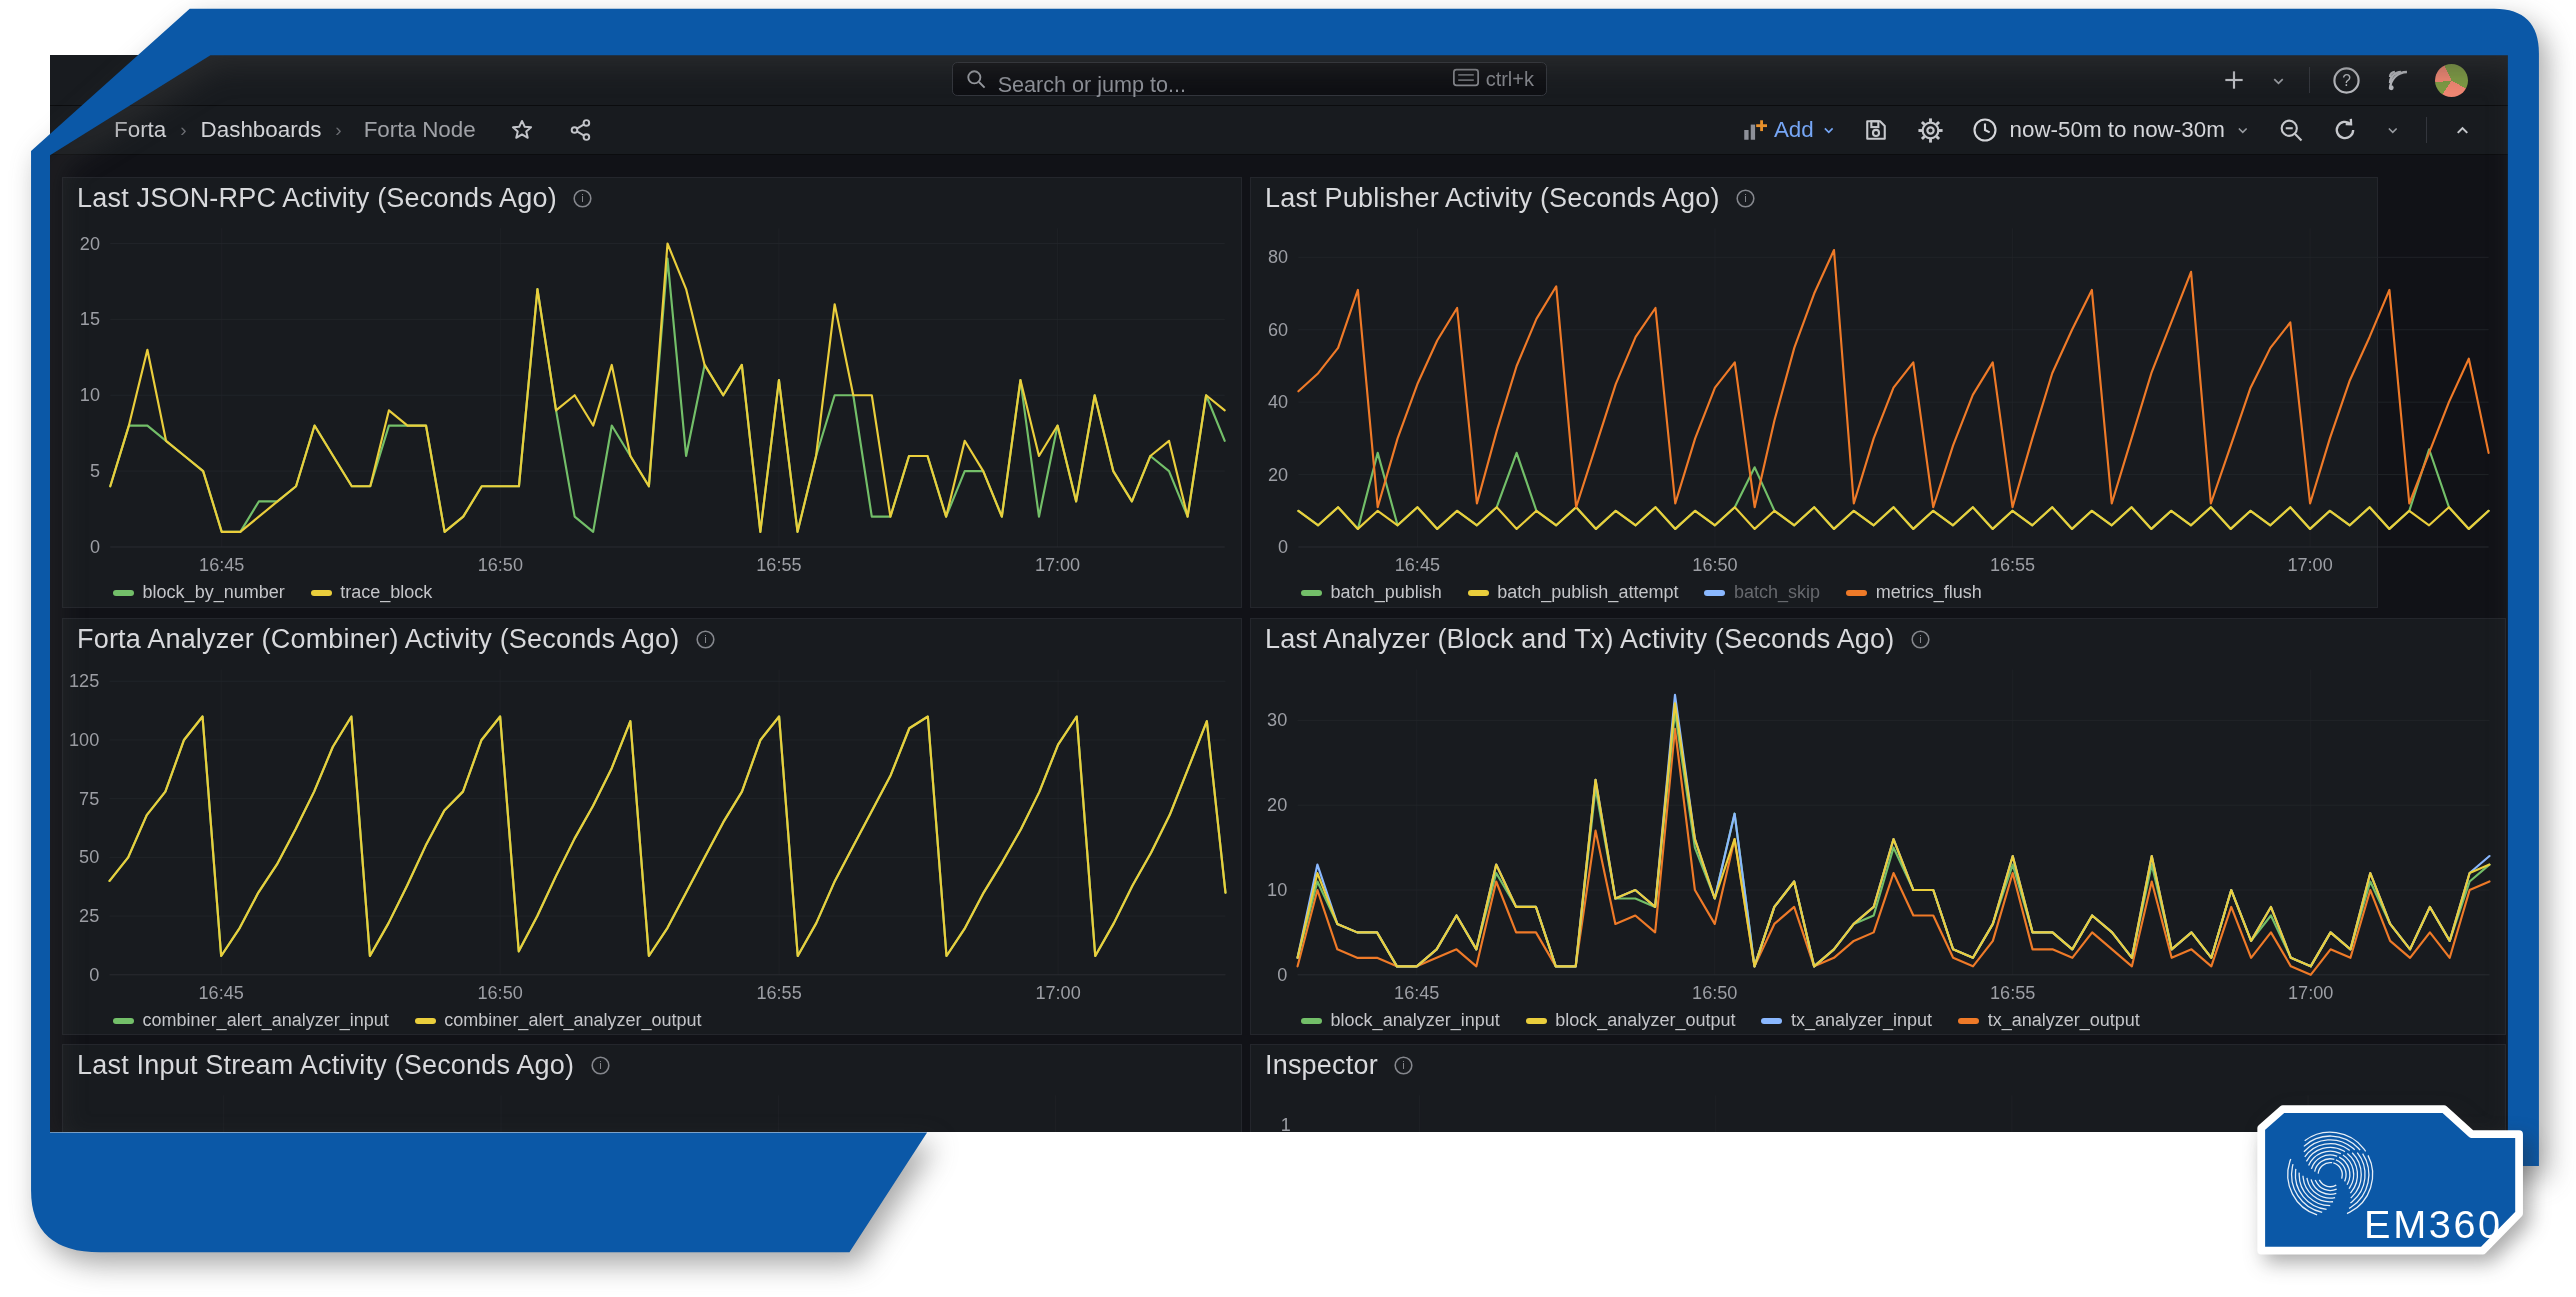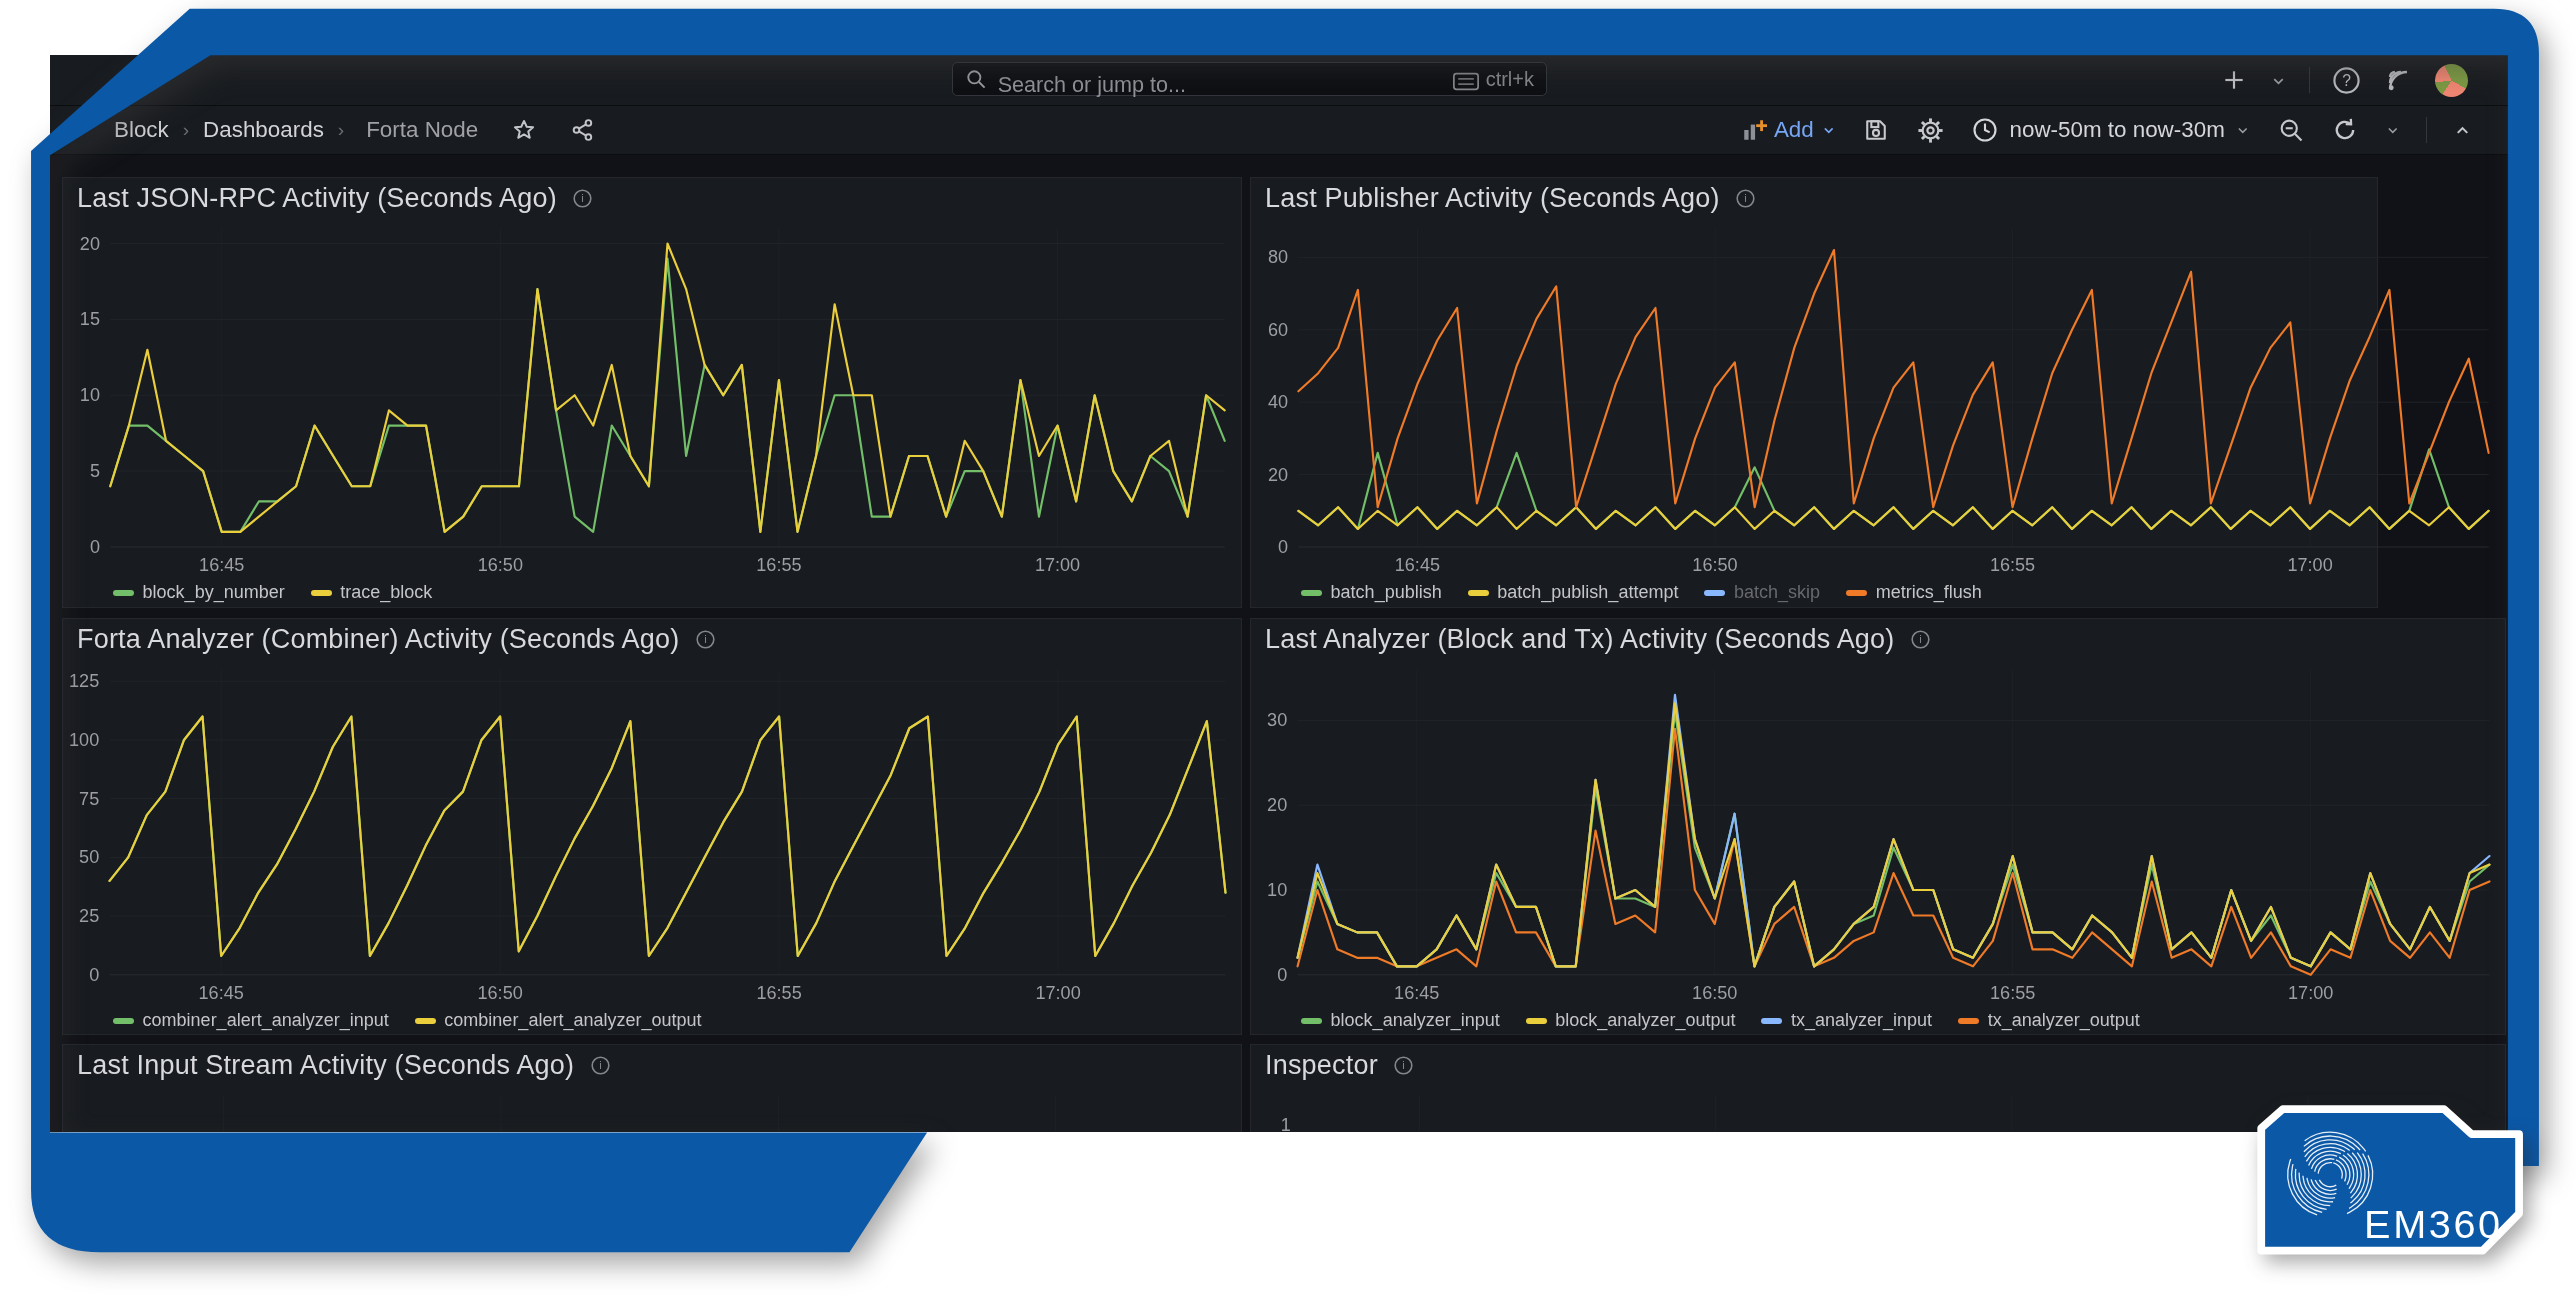--- a/index.html
+++ b/index.html
@@ -4,21 +4,21 @@
 <style>
   html,body{margin:0;padding:0;background:#fff;}
   #stage{position:relative;width:2576px;height:1298px;background:#ffffff;overflow:hidden;
          font-family:"Liberation Sans",sans-serif;}
   
   #dash{position:absolute;left:50px;top:55px;width:2458px;height:1077px;background:#111217;overflow:hidden;}
   .topnav{position:absolute;left:0;top:0;width:100%;height:50px;background:#181b1f;border-bottom:0.9px solid #0b0c0e;}
   .searchbox{position:absolute;left:902px;top:7px;width:595px;height:34px;background:#0e0f13;
              border:0.9px solid #33363d;border-radius:5.2px;display:flex;align-items:center;padding:0 12px;box-sizing:border-box;}
   .searchbox .ph{color:#8e9198;font-size:21.6px;margin-left:10.3px;flex:1;margin-top:12px;}
-  .searchbox .kbd{color:#85878d;font-size:20px;display:flex;align-items:flex-end;gap:7px;}
+  .searchbox .kbd{color:#85878d;font-size:20px;display:flex;align-items:flex-start;gap:7px;}
   .navicons{position:absolute;right:40px;top:0;height:50px;display:flex;align-items:center;gap:22.4px;color:#b6b8bd;}
   .vdiv{width:0.9px;height:26px;background:#33363d;}
   .avatar{width:33px;height:33px;border-radius:50%;
           background:conic-gradient(from 40deg,#7d9a43 0 22%,#ef8672 22% 48%,#7d9a43 48% 62%,#ef8672 62% 82%,#7d9a43 82% 100%);}
   .crumbbar{position:absolute;left:0;top:51px;width:100%;height:48px;background:#181b1f;border-bottom:0.9px solid #0b0c0e;
             display:flex;align-items:center;}
   .crumbs{display:flex;align-items:center;gap:14px;padding-left:64px;font-size:22.4px;color:#d2d3d7;}
   .crumbs .sep{color:#6c6e73;font-size:19px;}
   .crumbs .current{color:#9fa1a6;margin-left:8px;}
   .crumbicon{margin-left:19px;color:#c2c4c9;display:flex;align-items:center;}
@@ -79,21 +79,21 @@
           <path d="M5 14 a9 9 0 0 1 9-9" fill="none" stroke="#b6b8bd" stroke-width="2"></path>
           <path d="M5 9 a4 4 0 0 1 4-4" fill="none" stroke="#b6b8bd" stroke-width="2"></path>
           <circle cx="6" cy="18" r="2" fill="#b6b8bd"></circle>
         </svg>
         <div class="avatar"></div>
       </div>
     </div>
 
     <div class="crumbbar">
       <div class="crumbs">
-        <span>Block</span>
+        <span>Forta</span>
         <span class="sep">›</span>
         <span>Dashboards</span>
         <span class="sep">›</span>
         <span class="current">Forta Node</span>
         <span class="crumbicon">
           <svg width="26" height="26" viewBox="0 0 24 24">
             <path d="M12 3.6 14.5 9l5.9.5-4.5 3.9 1.4 5.8L12 16.1 6.7 19.2 8.1 13.4 3.6 9.5 9.5 9Z" fill="none" stroke="#c2c4c9" stroke-width="1.8" stroke-linejoin="round"></path>
           </svg>
         </span>
         <span class="crumbicon">

